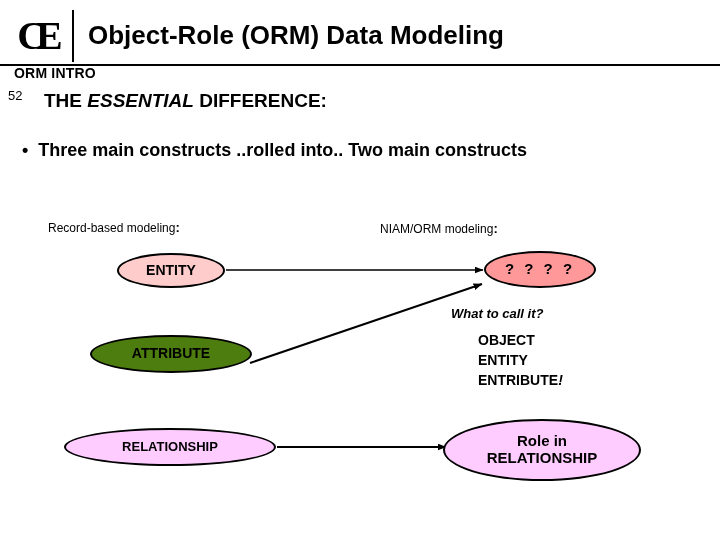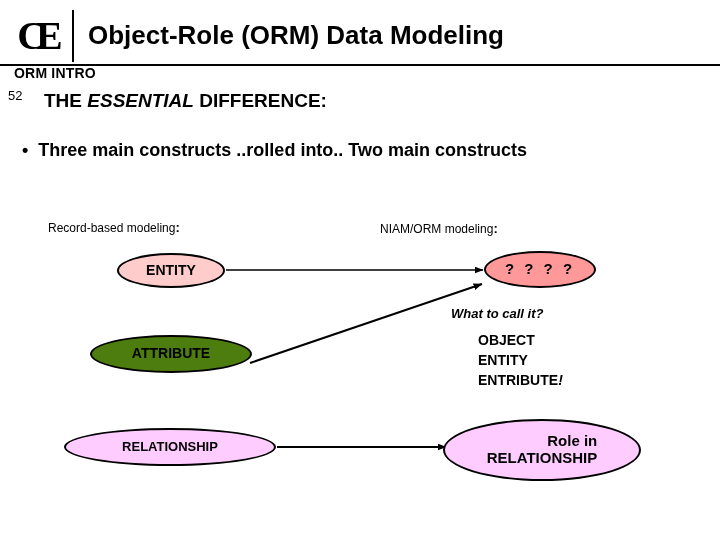--- a/index.html
+++ b/index.html
@@ -152,21 +152,20 @@
     left: 64px; top: 428px;
     width: 212px; height: 38px;
     background: #ffccff;
     font-size: 13px;
   }
   .node-role {
     left: 443px; top: 419px;
     width: 198px; height: 62px;
     background: #ffccff;
     font-size: 15px;
-    text-align: right;
   }
   .node-role .line2 { display: block; }
 
   
   .callout {
     position: absolute;
     left: 451px;
     top: 306px;
     font-size: 13px;
   }

